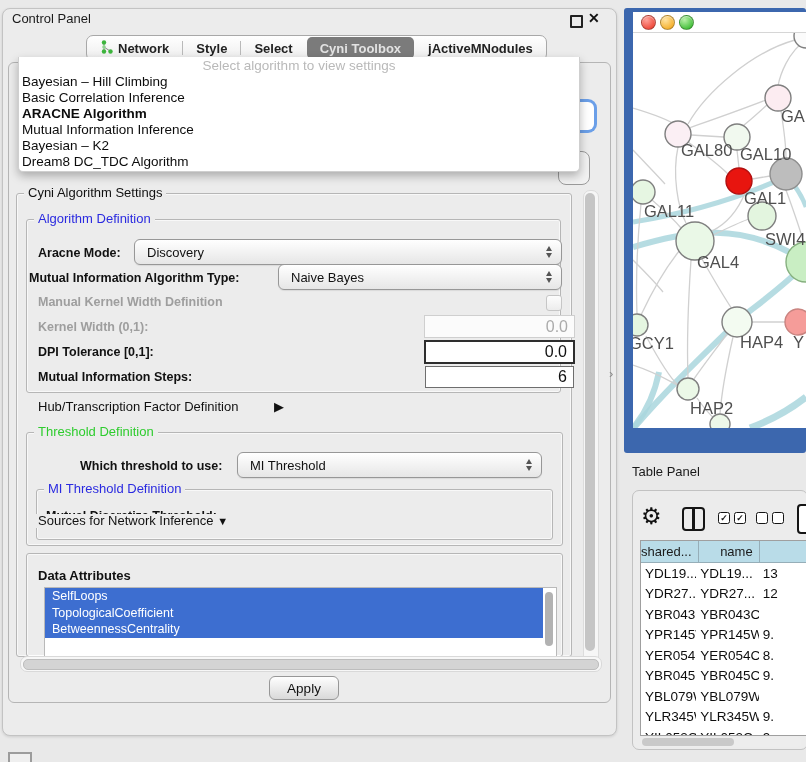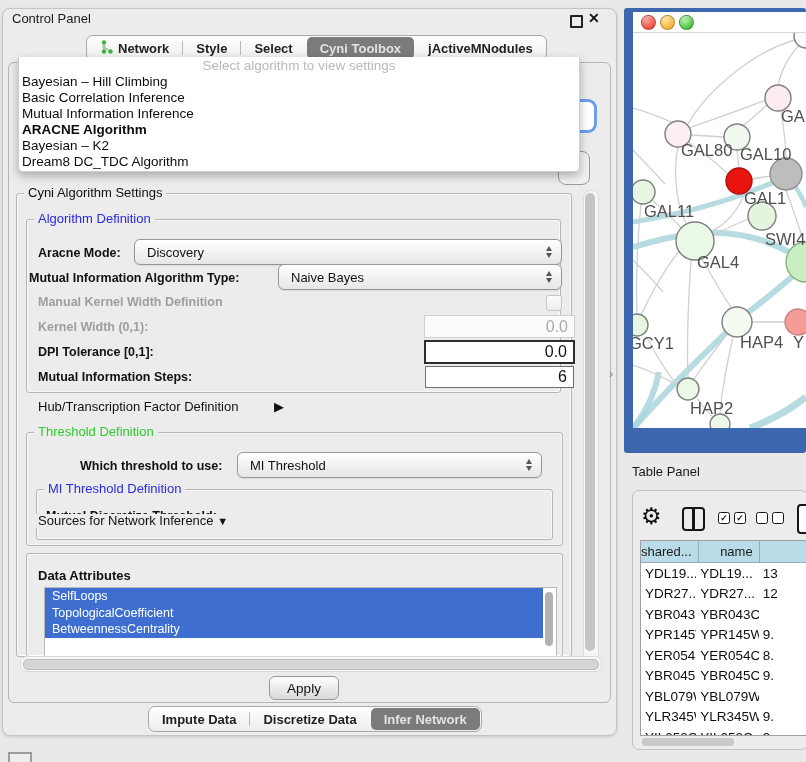--- a/index.html
+++ b/index.html
@@ -195,39 +195,27 @@
   <div class="attr-item">SelfLoops</div>
       <div class="attr-item">TopologicalCoefficient</div>
       <div class="attr-item">BetweennessCentrality</div>
     </div>
 
   <div class="abs hscroll"></div>
   <div class="abs hthumb"></div>
 
   <div class="abs btn" style="left:269px;top:676px;width:68px;height:22px;">Apply</div>
 
-  <div class="abs tabstrip bottom-tabs" id="bottom-tabs">
-      <span class="tab">
-        <span>Impute Data</span>
-      </span>
-      <span class="tabsep"></span>
-      <span class="tab">
-        <span>Discretize Data</span>
-      </span>
-      <span class="tab sel">
-        <span>Infer Network</span>
-      </span>
-    </div>
 
   <div class="abs dropdown" id="algo-dropdown">
     <div class="dd-ph">Select algorithm to view settings</div>
   <div class="dd-item">Bayesian – Hill Climbing</div>
       <div class="dd-item">Basic Correlation Inference</div>
+      <div class="dd-item bold">ARACNE Algorithm</div>
       <div class="dd-item">Mutual Information Inference</div>
-      <div class="dd-item bold">ARACNE Algorithm</div>
       <div class="dd-item">Bayesian – K2</div>
       <div class="dd-item">Dream8 DC_TDC Algorithm</div>
     </div>
 
   <span class="abs split-arrow">›</span>
 
   <div class="abs net-frame"></div>
   <div class="abs net-window"></div>
   <div class="abs light red" style="left:641px;top:15px;"></div>
   <div class="abs light yellow" style="left:660px;top:15px;"></div>

